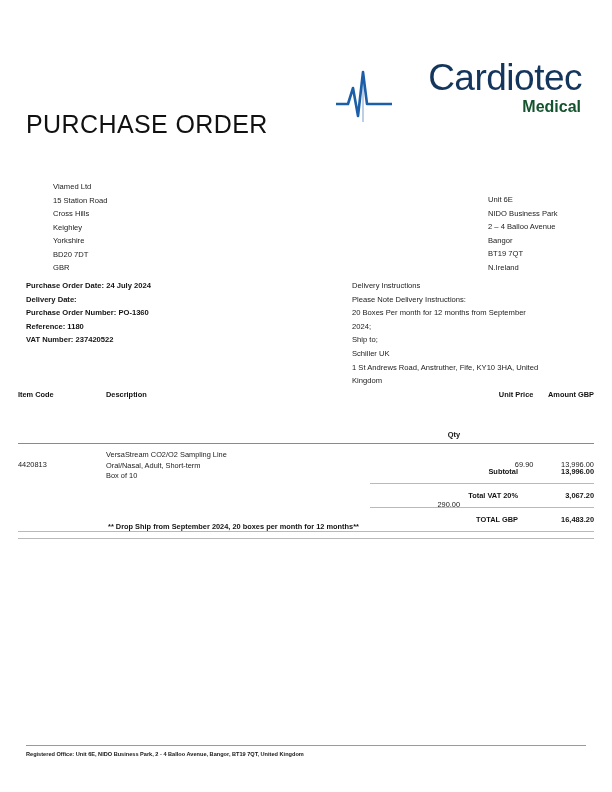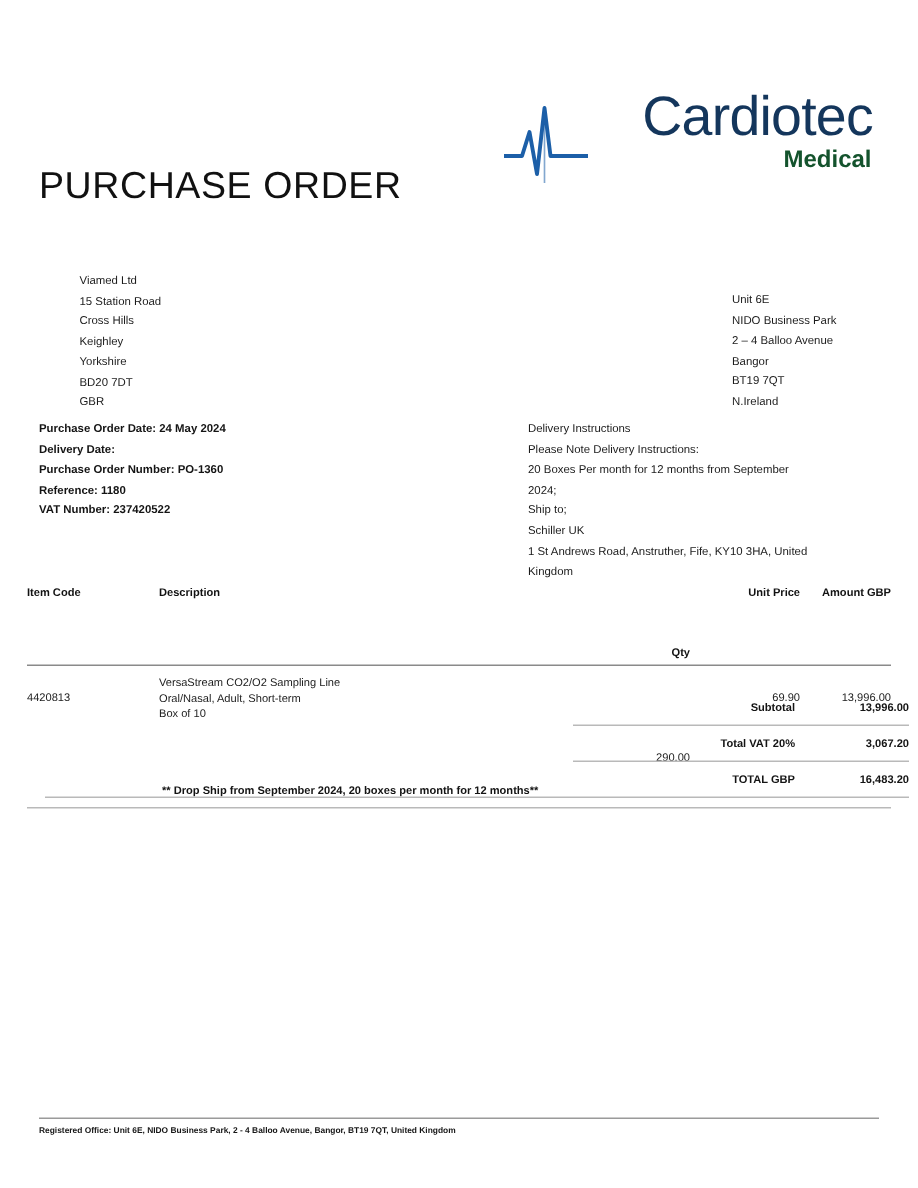--- a/index.html
+++ b/index.html
@@ -144,21 +144,21 @@
     font-size: 7.4px;
     font-weight: bold;
     color: #141414;
     padding: 5px 0 7px 0;
   }
   .note-row .spacer { width: 90px; }
 
   
   .totals {
     position: absolute;
-    left: 30px;
+    left: 18px;
     top: 460px;
     width: 576px;
     font-size: 7.4px;
   }
   .tot-row {
     display: flex;
     justify-content: flex-end;
     padding: 7px 0;
     font-weight: bold;
     color: #141414;
@@ -218,21 +218,21 @@
   <div class="addr-right">
     <div>Unit 6E</div>
     <div>NIDO Business Park</div>
     <div>2 – 4 Balloo Avenue</div>
     <div>Bangor</div>
     <div>BT19 7QT</div>
     <div>N.Ireland</div>
   </div>
 
   <div class="meta-left">
-    <div>Purchase Order Date: 24 May 2024</div>
+    <div>Purchase Order Date: 24 July 2024</div>
     <div>Delivery Date:</div>
     <div>Purchase Order Number: PO-1360</div>
     <div>Reference: 1180</div>
     <div>VAT Number: 237420522</div>
   </div>
 
   <div class="meta-right">
     <div class="hdr">Delivery Instructions</div>
     <div>Please Note Delivery Instructions:</div>
     <div>20 Boxes Per month for 12 months from September</div>

